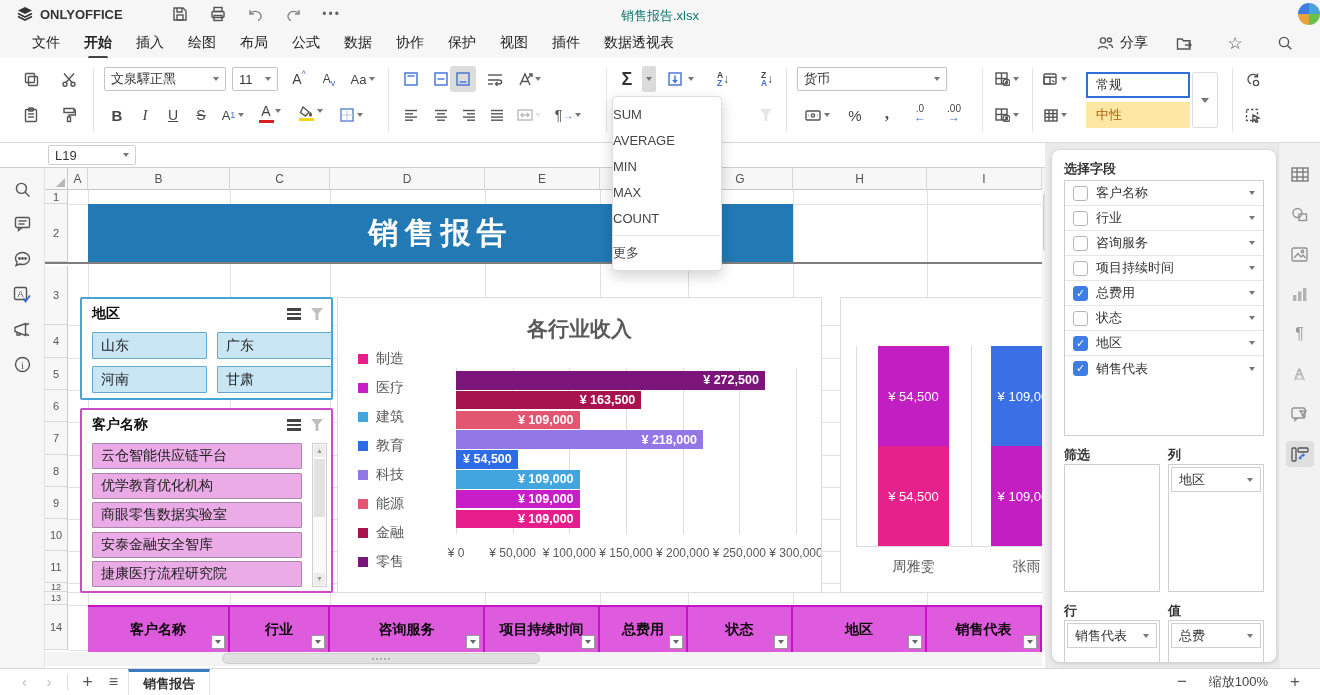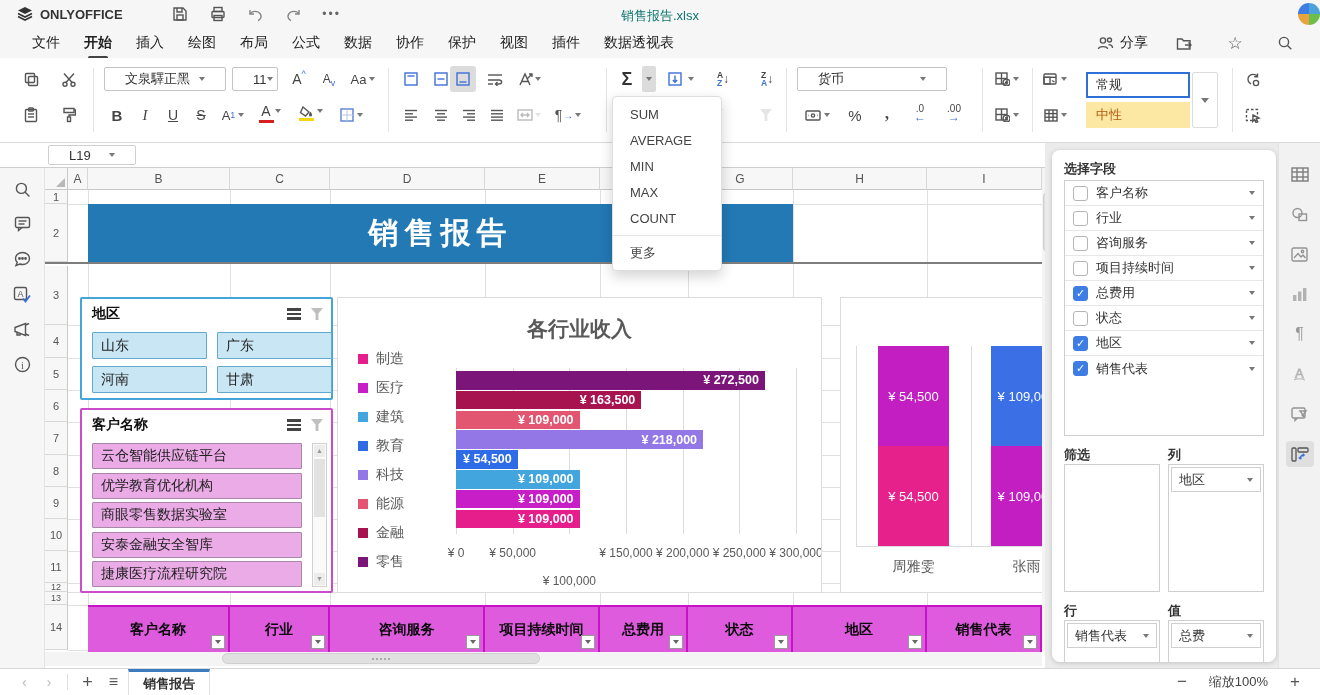--- a/index.html
+++ b/index.html
@@ -17,21 +17,21 @@
   .tab.active{font-weight:bold}
   .tab.active::after{content:"";position:absolute;left:4px;right:4px;bottom:-3px;height:3px;background:#444;border-radius:2px}
   
   #toolbar{left:0;top:58px;width:1320px;height:85px;background:#fff;border-bottom:1px solid #dadada}
   .sep{position:absolute;top:10px;width:1px;height:64px;background:#e4e4e4}
   .tbtn{position:absolute;width:26px;height:26px;display:flex;align-items:center;justify-content:center;border-radius:3px;font-size:15px;color:#444;cursor:pointer}
   .tbtn.pressed{background:#dcdcdc}
   .tbtn.dis{opacity:.4}
   .car{width:0;height:0;border-left:3.5px solid transparent;border-right:3.5px solid transparent;border-top:4px solid #777;display:inline-block}
   .carbtn{position:absolute;width:14px;height:26px;display:flex;align-items:center;justify-content:center;cursor:pointer;border-radius:2px}
-  .combo{position:absolute;height:24px;border:1px solid #c4c4c4;border-radius:2px;background:#fff;display:flex;align-items:center;padding:0 20px;font-size:13px;color:#333;cursor:pointer}
+  .combo{position:absolute;height:24px;border:1px solid #c4c4c4;border-radius:2px;background:#fff;display:flex;align-items:center;padding:0 6px;font-size:13px;color:#333;cursor:pointer}
   .combo .car{margin-left:auto}
   svg{display:block}
   .lnico line,.lnico path,.lnico rect,.lnico circle{stroke:#555;fill:none;stroke-width:1.4}
   .bluish line,.bluish path,.bluish rect{stroke:#3f6fd8}
   .funnel{width:12px;height:12px;background:#8a8a8a;clip-path:polygon(0 0,100% 0,62% 45%,62% 100%,38% 100%,38% 45%)}
   
   #formulabar{left:0;top:143px;width:1045px;height:25px;background:#fff;border-bottom:1px solid #cfcfcf;display:flex;align-items:center}
   
   #left-sidebar{left:0;top:168px;width:45px;height:500px;background:#f6f6f6;border-right:1px solid #e3e3e3;display:flex;flex-direction:column;align-items:center;padding-top:10px;gap:13px}
   .sbico{width:28px;height:22px;display:flex;align-items:center;justify-content:center;cursor:pointer}
@@ -83,21 +83,21 @@
   .pp-dd .car{margin-left:auto}
   #right-toolbar{left:1278px;top:143px;width:42px;height:525px;background:#f2f2f2;border-left:1px solid #e2e2e2;display:flex;flex-direction:column;align-items:center;padding-top:18px;gap:14px}
   .rtico{width:28px;height:26px;display:flex;align-items:center;justify-content:center;border-radius:4px;cursor:pointer;color:#888}
   .rtico.active{background:#dfdfdf}
   
   #statusbar{left:0;top:668px;width:1320px;height:27px;background:#fff;border-top:1px solid #d8d8d8;display:flex;align-items:center;font-size:13px;color:#444}
   .st-sep{width:1px;height:16px;background:#e0e0e0;margin:0 8px}
   #sheet-tab{height:26px;display:flex;align-items:center;padding:0 14px;border-left:1px solid #e0e0e0;border-right:1px solid #e0e0e0;border-top:3px solid #3a7bbf;font-weight:bold;color:#333;background:#fff;cursor:pointer}
   
   #sum-menu{left:612px;top:96px;width:110px;background:#fff;border:1px solid #dedede;border-radius:4px;box-shadow:0 5px 14px rgba(0,0,0,.18);padding:4px 0;z-index:50}
-  .menu-item{height:26px;display:flex;align-items:center;padding-left:17px;font-size:13px;color:#444;cursor:pointer}
+  .menu-item{height:26px;display:flex;align-items:center;font-size:13px;color:#444;cursor:pointer}
   .menu-div{height:1px;background:#e6e6e6;margin:4px 0}
   #avatar{width:22px;height:22px;border-radius:50%;background:conic-gradient(#4aa3d8 0 25%,#6cc04a 25% 50%,#e8a33d 50% 75%,#3d7de4 75% 100%);margin-left:14px}
 </style>
 </head>
 <body>
 
 <div id="app">
 
   <div class="abs" id="titlebar">
     <div class="fx" style="margin-left:16px;gap:6px">
@@ -703,21 +703,21 @@
           <div class="hbar" style="left: 118px; top: 191.8px; width: 123.533px; height: 18.6px; background: rgb(200, 30, 200);">
             <span>¥ 109,000</span>
           </div>
           <div class="hbar" style="left: 118px; top: 211.6px; width: 123.533px; height: 18.6px; background: rgb(230, 30, 140);">
             <span>¥ 109,000</span>
           </div>
         </div>
         <div id="c1-ticks">
           <div class="tick" style="left: 118px; top: 248px;">¥ 0</div>
           <div class="tick" style="left: 174.667px; top: 248px;">¥ 50,000</div>
-          <div class="tick" style="left: 231.333px; top: 248px; margin-top: 28px;">¥ 100,000</div>
+          <div class="tick" style="left: 231.333px; top: 248px;">¥ 100,000</div>
           <div class="tick" style="left: 288px; top: 248px;">¥ 150,000</div>
           <div class="tick" style="left: 344.667px; top: 248px;">¥ 200,000</div>
           <div class="tick" style="left: 401.333px; top: 248px;">¥ 250,000</div>
           <div class="tick" style="left: 458px; top: 248px;">¥ 300,000</div>
         </div>
     </div>
 
     <div class="chartbox" id="chart2" style="left:795px;top:129px;width:202px;height:296px;border-right:none">
       <div id="c2-grid">
           <div class="cgl" style="left: 15px; top: 48px; width: 1px; height: 200px;"></div>

